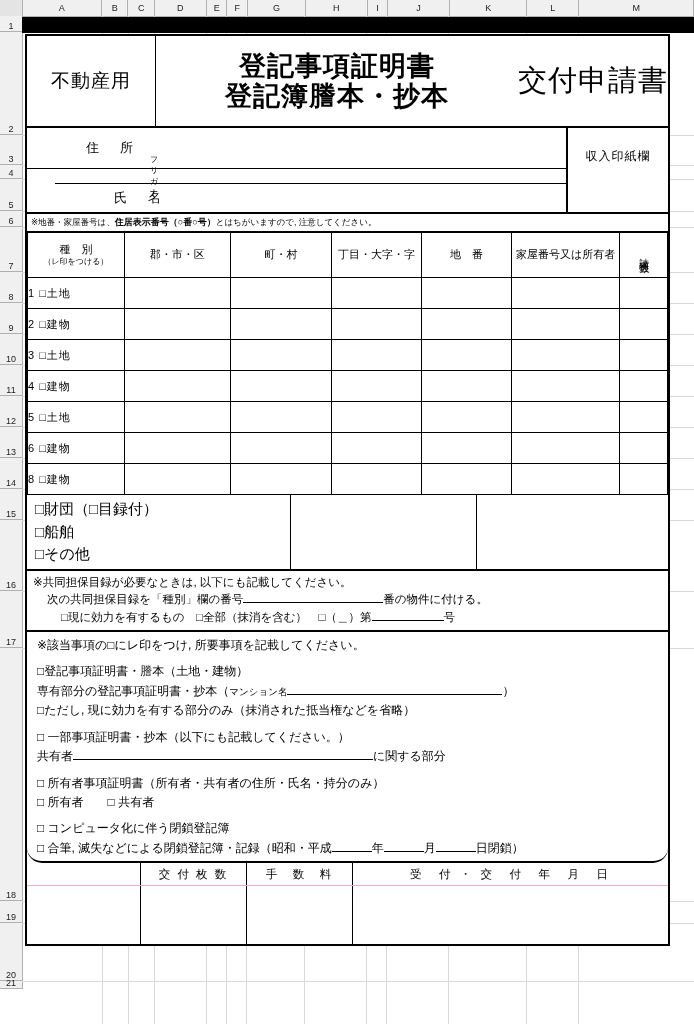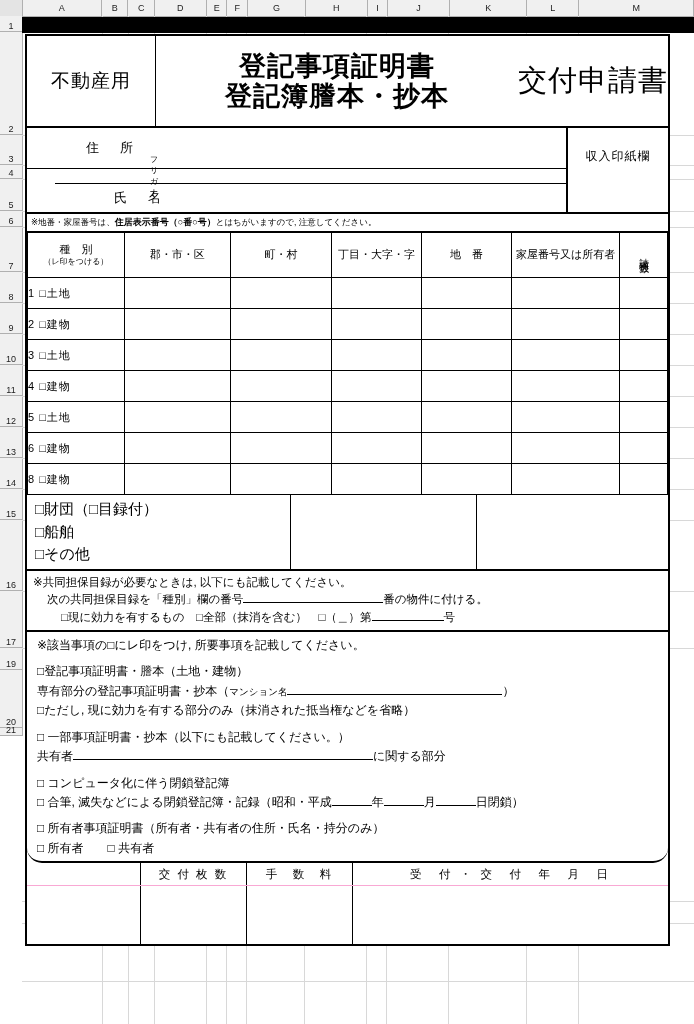--- a/index.html
+++ b/index.html
@@ -118,20 +118,21 @@
     <div class="r" style="height:31px">8</div>
     <div class="r" style="height:31px">9</div>
     <div class="r" style="height:31px">10</div>
     <div class="r" style="height:31px">11</div>
     <div class="r" style="height:31px">12</div>
     <div class="r" style="height:31px">13</div>
     <div class="r" style="height:31px">14</div>
     <div class="r" style="height:31px">15</div>
     <div class="r" style="height:71px">16</div>
     <div class="r" style="height:57px">17</div>
+    <div class="r" style="height:253px">18</div>
     <div class="r" style="height:22px">19</div>
     <div class="r" style="height:58px">20</div>
     <div class="r" style="height:8px">21</div>
   </div>
 
   <div class="grid">
     <div class="vline" style="left:80px"></div>
     <div class="vline" style="left:106px"></div>
     <div class="vline" style="left:132px"></div>
     <div class="vline" style="left:184px"></div>
@@ -314,29 +315,29 @@
       </div>
 
       <div class="g">
         <div>□ 一部事項証明書・抄本（以下にも記載してください。）</div>
         <div class="ind1">
           <span>共有者</span><span class="u" style="width:300px"></span><span>に関する部分</span>
         </div>
       </div>
 
       <div class="g">
+        <div>□ 所有者事項証明書（所有者・共有者の住所・氏名・持分のみ）</div>
+        <div class="ind2">□ 所有者　　□ 共有者</div>
+      </div>
+
+      <div class="g">
         <div>□ コンピュータ化に伴う閉鎖登記簿</div>
         <div>
           <span>□ 合筆, 滅失などによる閉鎖登記簿・記録（昭和・平成</span><span class="u" style="width:40px"></span><span>年</span><span class="u" style="width:40px"></span><span>月</span><span class="u" style="width:40px"></span><span>日閉鎖）</span>
         </div>
-      </div>
-
-      <div class="g">
-        <div>□ 所有者事項証明書（所有者・共有者の住所・氏名・持分のみ）</div>
-        <div class="ind2">□ 所有者　　□ 共有者</div>
       </div>
     </div>
 
     <div class="bottom">
       <div class="b1"></div>
       <div class="b2">交 付 枚 数</div>
       <div class="b3">手　数　料</div>
       <div class="b4">受　付 ・ 交　付　年　月　日</div>
     </div>
     <div class="bottom2">

